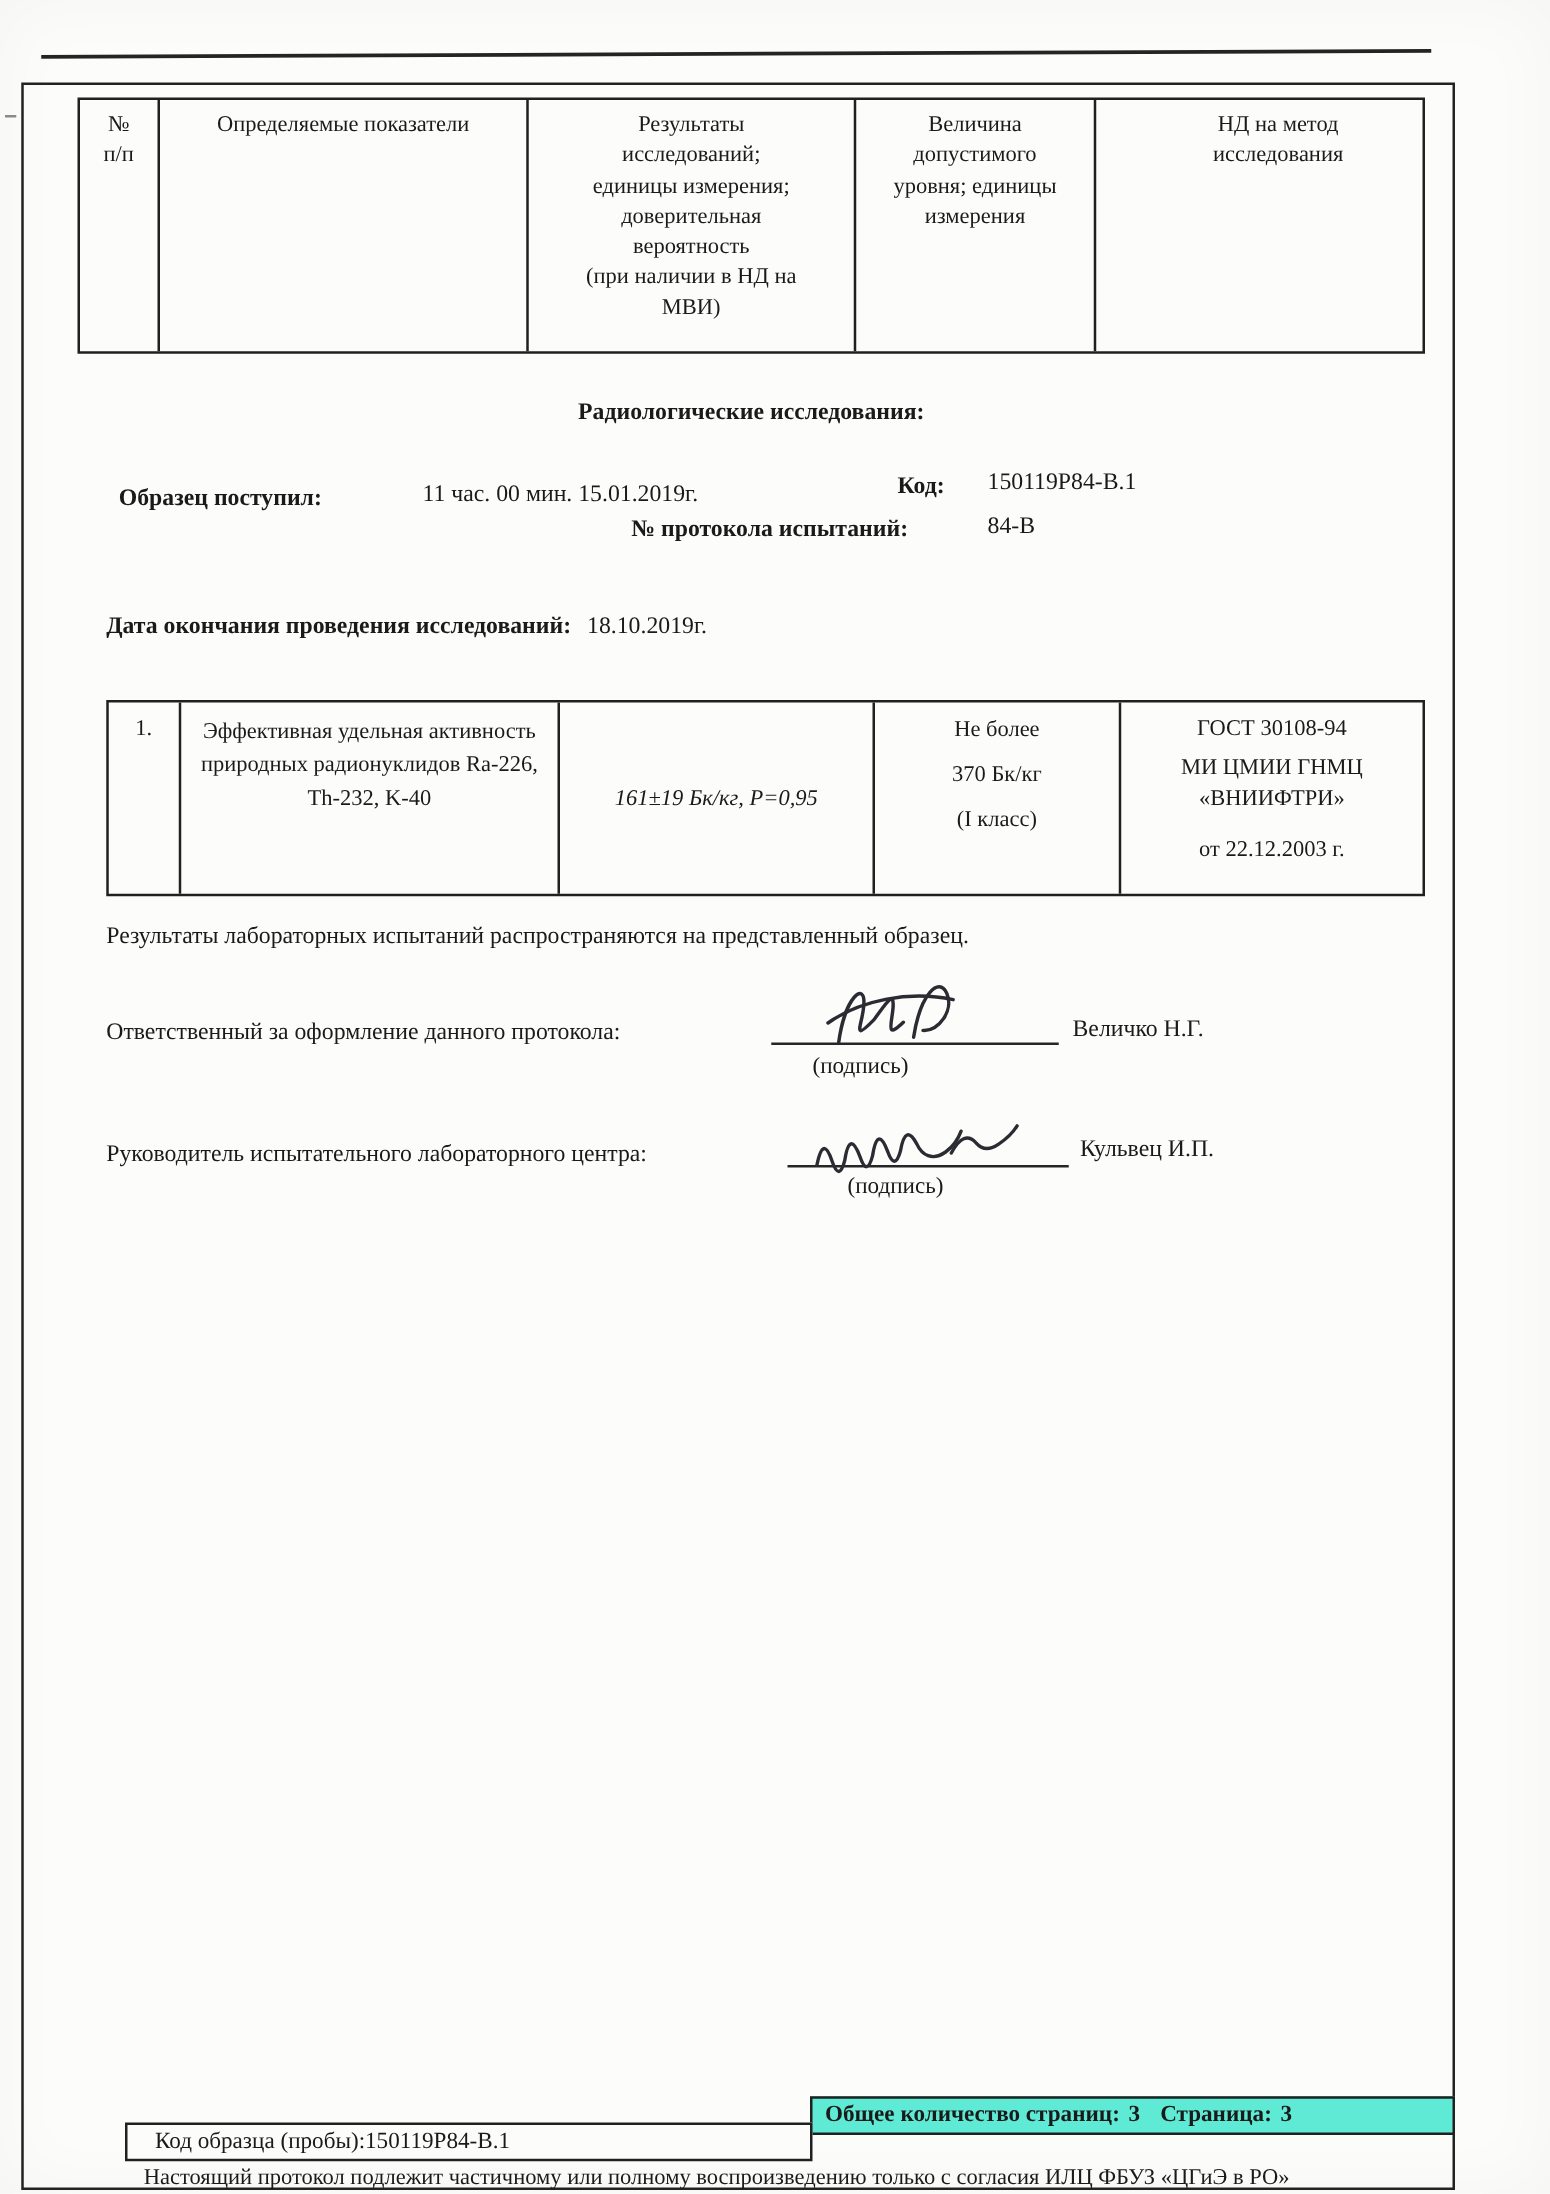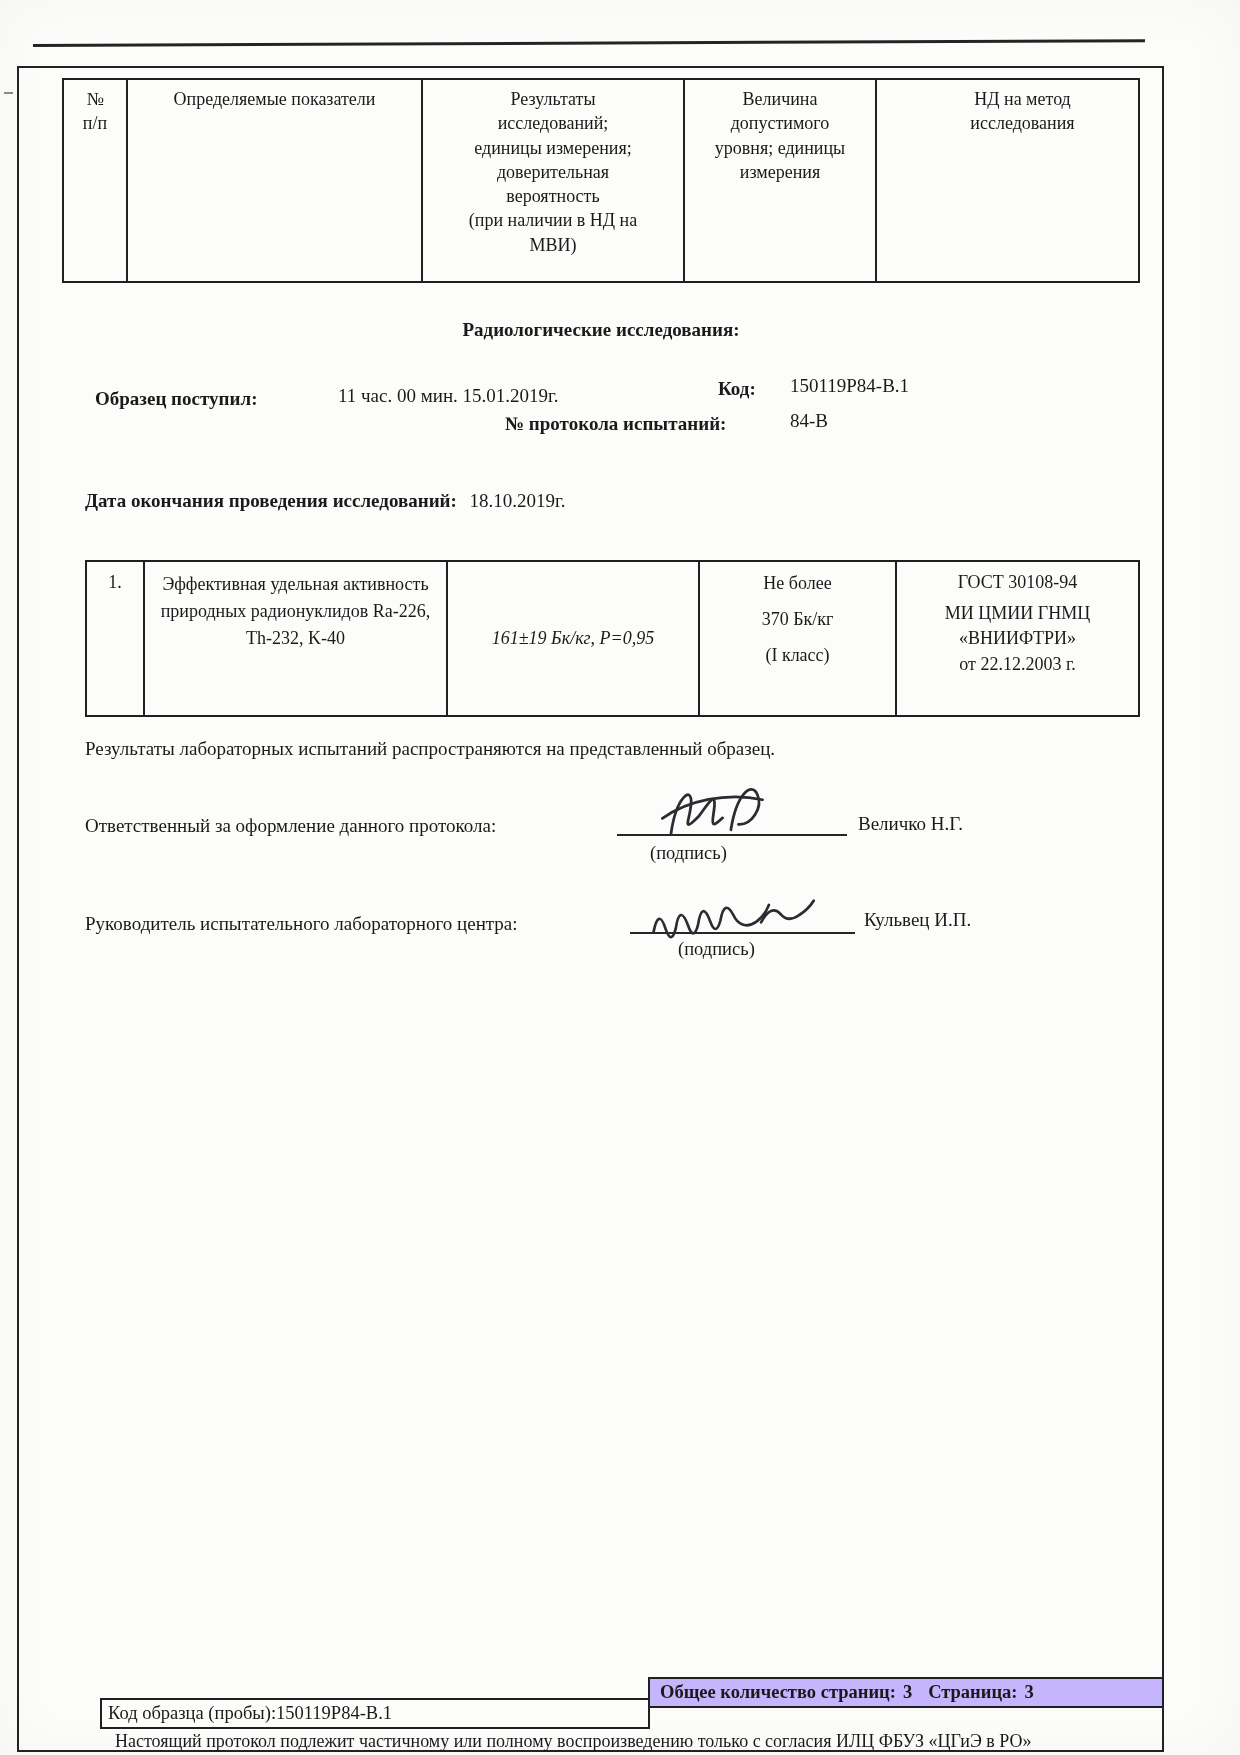--- a/index.html
+++ b/index.html
@@ -43,40 +43,40 @@
     position:absolute; left:85px; top:560px; width:1055px; height:157px;
     display:flex; border:2px solid #202020;
   }
   .rcell { border-right:2px solid #202020; font-size:18px; text-align:center; height:100%; }
   .rcell:last-child { border-right:none; }
   .rc-num { width:58px; padding-top:10px; }
   .rc-ind { width:303px; padding:9px 12px 0; line-height:1.5; }
   .rc-res { width:252px; display:flex; align-items:center; justify-content:center;font-style:italic; }
   .rc-lim { width:197px; display:flex; flex-direction:column; align-items:center; padding-top:11px; row-gap:15px; }
   .rc-met { flex:1; padding-top:8px; line-height:1.4; }
-  .met-gap { display:block; }
+  .met-gap { display:block; margin-top:15px; }
   .met-l1 { display:block; margin-bottom:6px; }
 
   
   .sig-line { position:absolute; border-bottom:2px solid #262626; }
   .sig-svg { position:absolute; overflow:visible; }
   .sig-svg path { fill:none; stroke:#2b2b33; stroke-width:2.4; stroke-linecap:round; stroke-linejoin:round; }
 
   
   .pages-box {
     position:absolute; left:648px; top:1677px; width:516px; height:31px;
     border:2px solid #202020; font-size:18.5px; font-weight:bold;
-    line-height:27px; padding-left:10px; white-space:nowrap; background:#c4b5fd;
+    line-height:27px; padding-left:10px; white-space:nowrap; background:#5eead4;
   }
   .pages-box span { margin-right:7px; }
   .pages-box .gap { margin-right:16px; }
   .code-box {
     position:absolute; left:100px; top:1698px; width:550px; height:31px;
     border:2px solid #202020; font-size:18.5px;
-    line-height:27px; padding-left:6px; white-space:nowrap; background:#fcfcfa;
+    line-height:27px; padding-left:22px; white-space:nowrap; background:#fcfcfa;
   }
   .footer-note { position:absolute; left:115px; top:1731px; font-size:18px; white-space:nowrap; }
 </style>
 </head>
 <body>
 
 <div class="page">
 
   <div class="top-rule"></div>
   <div class="page-frame"></div>

